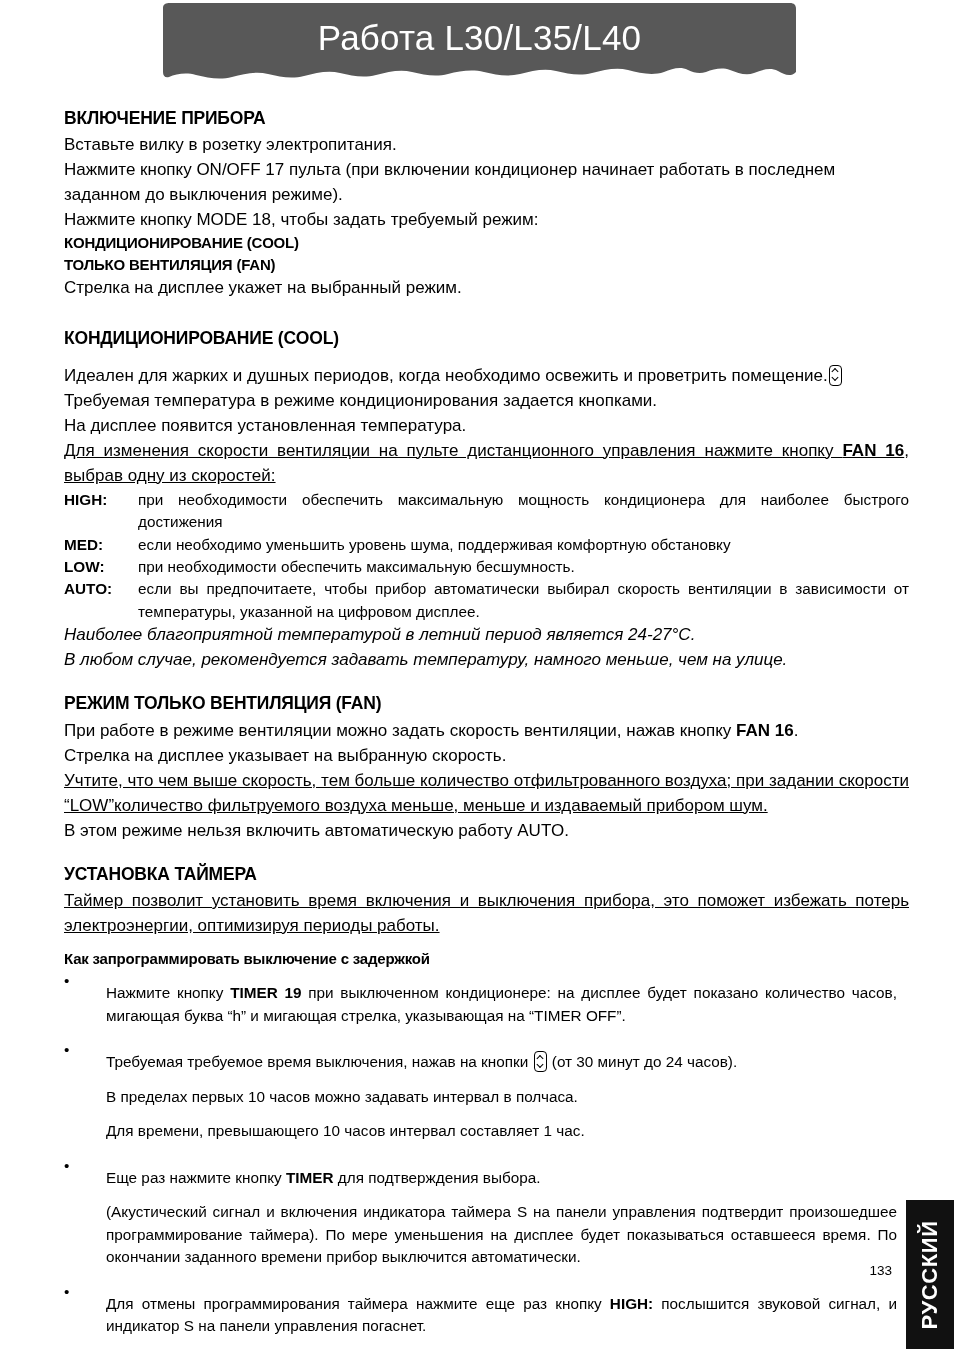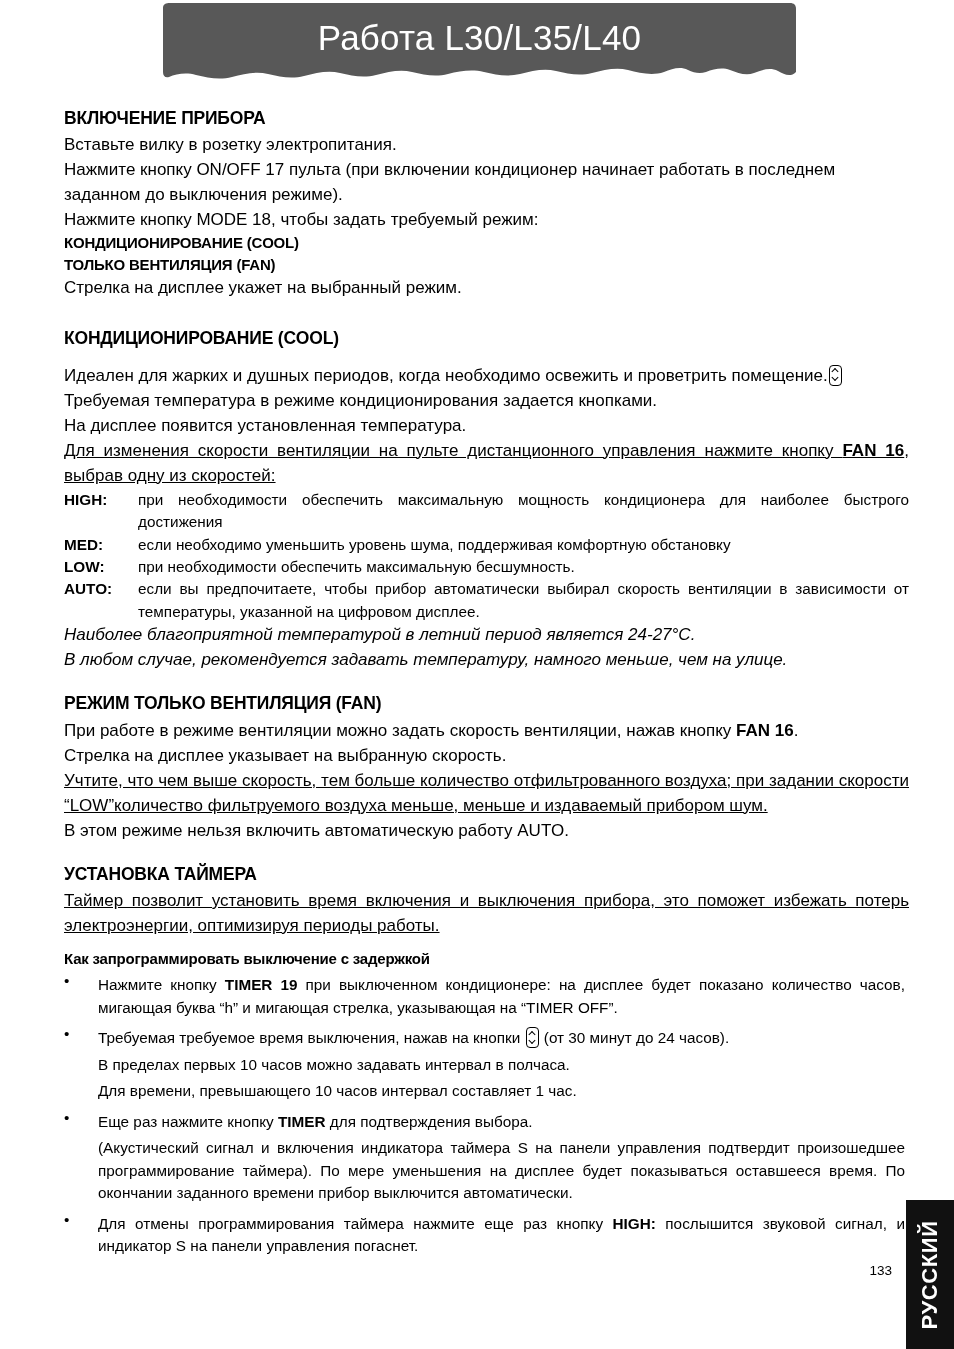--- a/index.html
+++ b/index.html
@@ -109,21 +109,21 @@
     margin: 0;
   }
   .bullet-mark {
     flex: 0 0 30px;
     text-align: left;
   }
   .bullet-body {
     flex: 1 1 auto;
   }
   .bullet-body p {
-    margin: 4px;
+    margin: 12px;
   }
   .bullet-body p.just {
     text-align: justify;
     text-align-last: left;
   }
 
   
   .ud-btn {
     display: inline-block;
     width: 13px;

